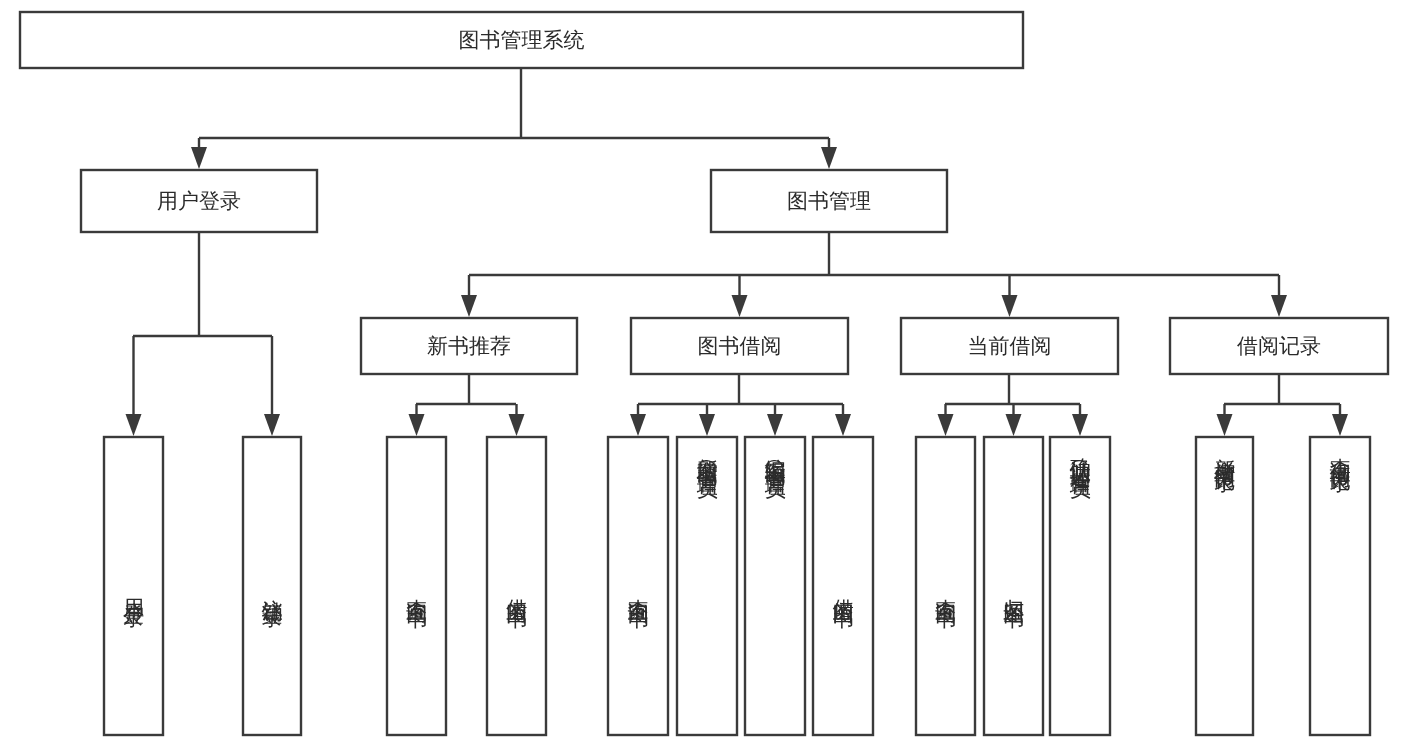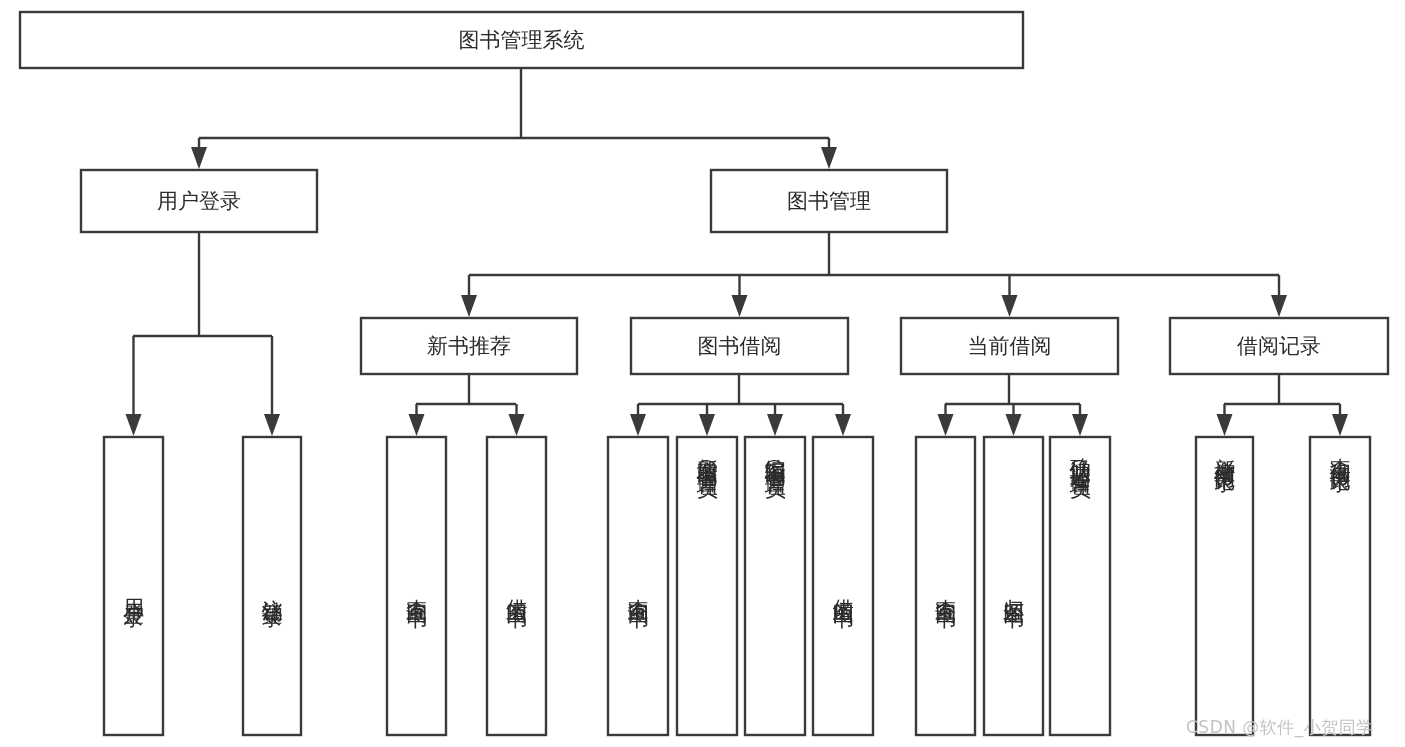--- a/index.html
+++ b/index.html
@@ -254,14 +254,13 @@
       <div class="leaf-label-wrap" style="left: 1050px; top: 441px; width: 60px; height: 282px; align-items: flex-start;">
         <span class="leaf-label-text">确认归还（管理员）</span>
       </div>
       <div class="leaf-label-wrap" style="left: 1196px; top: 441px; width: 57px; height: 282px; align-items: flex-start;">
         <span class="leaf-label-text">新增借阅记录</span>
       </div>
       <div class="leaf-label-wrap" style="left: 1310px; top: 441px; width: 60px; height: 282px; align-items: flex-start;">
         <span class="leaf-label-text">查询借阅记录</span>
       </div>
     </div>
-  <div class="watermark" style="left: 1186px; top: 716px; color: rgb(195, 195, 195);">CSDN @软件_小贺同学</div>
 </div>
 
 </body></html>

